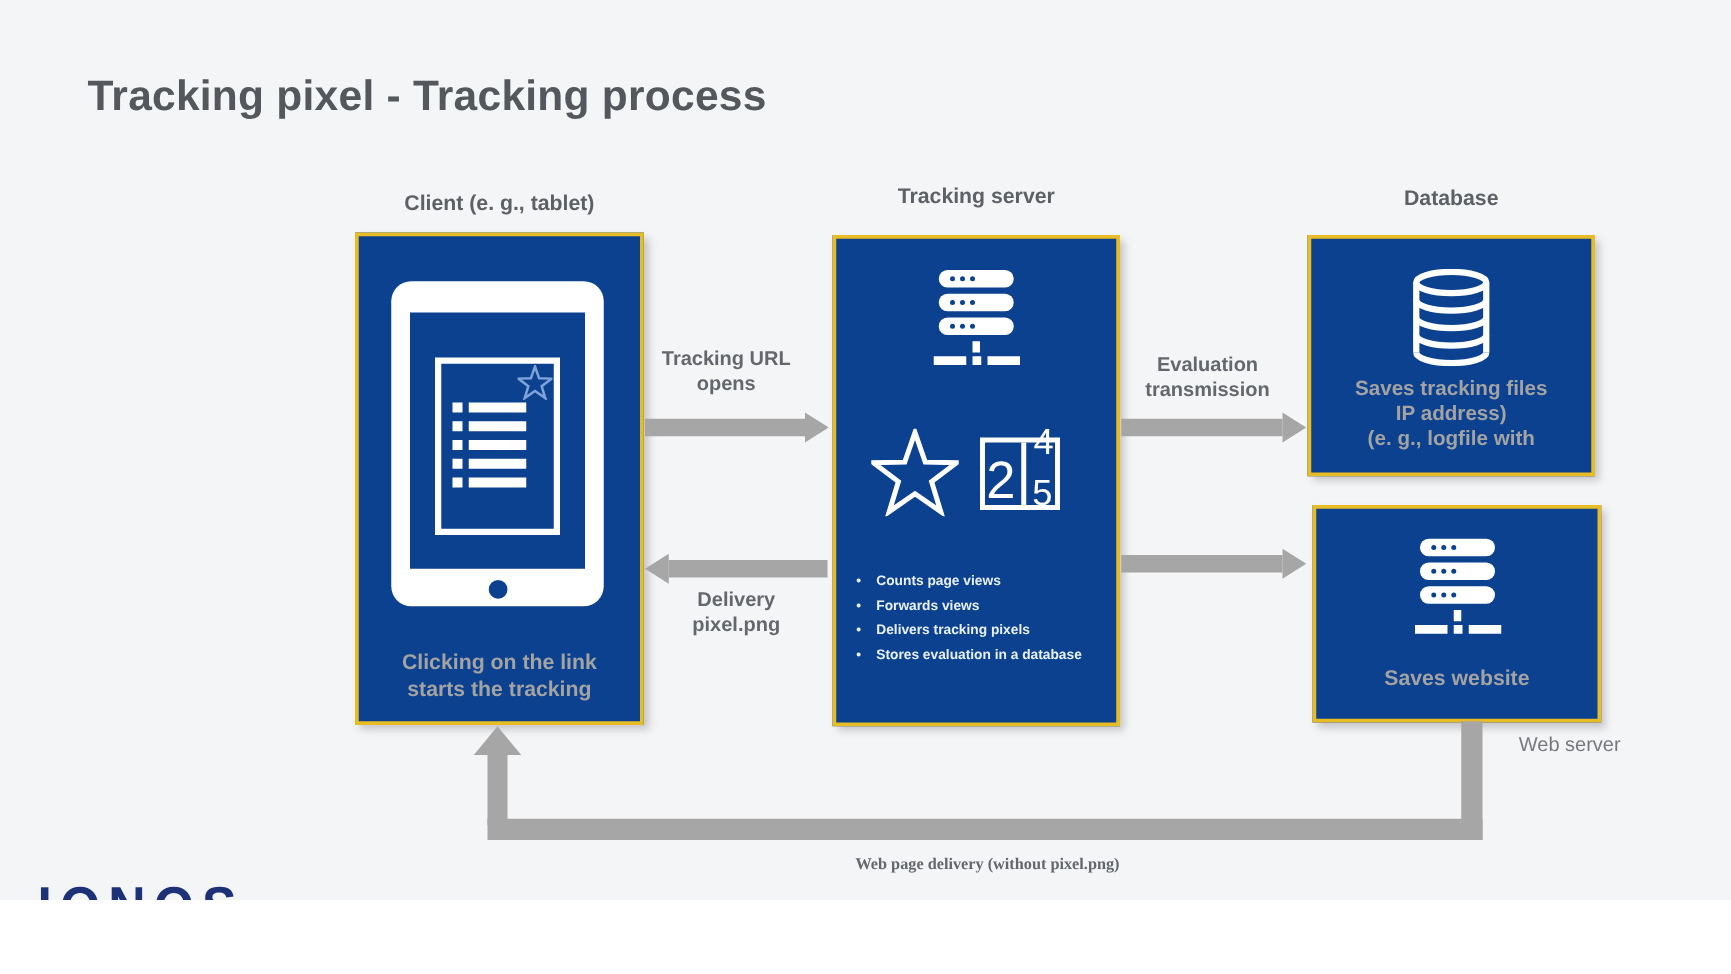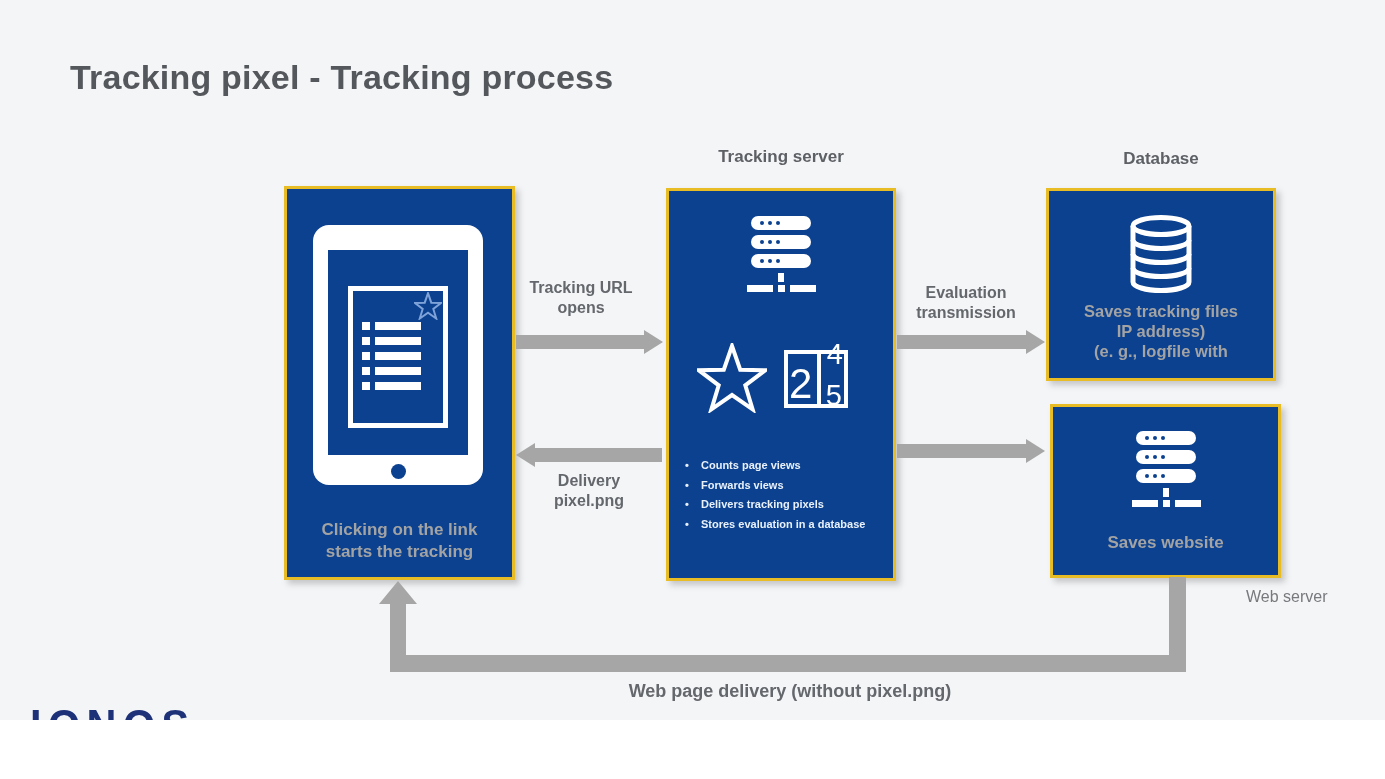--- a/index.html
+++ b/index.html
@@ -7,21 +7,21 @@
     position:relative;width:1385px;height:720px;background:#f4f5f7;
     font-family:"Liberation Sans", sans-serif;overflow:hidden;
   }
   
   .title{position:absolute;left:70px;top:58px;font-size:34px;font-weight:bold;color:#54575c;letter-spacing:.2px;}
   
   .node-label{position:absolute;font-size:17px;font-weight:bold;color:#5d6065;text-align:center;}
   .lbl-client{left:284px;top:153px;width:231px;}
   .lbl-ts{left:666px;top:147px;width:230px;}
   .lbl-db{left:1046px;top:149px;width:230px;}
-  .lbl-ws{position:absolute;left:1246px;top:588px;font-size:16px;color:#77797d;font-weight:normal;}
+  .lbl-ws{position:absolute;left:1215px;top:588px;font-size:16px;color:#77797d;font-weight:normal;}
   
   .node{position:absolute;background:#0b418f;border:3px solid #e8bc25;box-shadow:4px 4px 6px rgba(110,110,110,.35);}
   .node-client{left:284px;top:186px;width:225px;height:388px;}
   .node-ts{left:666px;top:188px;width:224px;height:387px;}
   .node-db{left:1046px;top:188px;width:224px;height:187px;}
   .node-ws{left:1050px;top:404px;width:225px;height:168px;}
   .caption{position:absolute;left:0;right:0;text-align:center;color:#a3a3a3;font-weight:bold;font-size:17px;line-height:22px;}
   .caption span{display:block;}
   .cap-client{top:330px;}
   .cap-db{top:110px;font-size:16.5px;line-height:20px;}
@@ -70,31 +70,32 @@
   .rp-right{left:1169px;top:577px;width:17px;height:95px;}
   .rp-horiz{left:390px;top:655px;width:796px;height:17px;}
   .rp-left{left:390px;top:603px;width:16px;height:57px;}
   .rph{left:379px;top:581px;}
   .arrow-label{position:absolute;text-align:center;font-size:16px;font-weight:bold;color:#64676c;line-height:20px;}
   .arrow-label span{display:block;}
   .al1{left:506px;top:278px;width:150px;}
   .al2{left:516px;top:471px;width:146px;}
   .al3{left:886px;top:283px;width:160px;}
   .al4{left:893px;top:469px;width:160px;}
-  .al5{left:470px;top:681px;width:640px;font-size:18px;}
+  .al5{left:470px;top:681px;width:640px;font-size:13px;font-family:Liberation Serif, serif;}
   
   .logo{position:absolute;left:30px;top:700px;font-size:45px;font-weight:bold;color:#1d3179;letter-spacing:7px;transform:scaleX(.92);transform-origin:left;}
 </style>
 </head>
 <body>
 
 <div class="canvas">
 
   <div class="title">Tracking pixel - Tracking process</div>
 
+  <div class="node-label lbl-client">Client (e. g., tablet)</div>
   <div class="node-label lbl-ts">Tracking server</div>
   <div class="node-label lbl-db">Database</div>
   <div class="lbl-ws">Web server</div>
 
   <div class="node node-client">
     <div class="tablet">
       <div class="tab-screen">
         <div class="page">
           <div class="t-row" style="top:31px">
               <span class="t-sq"></span>

